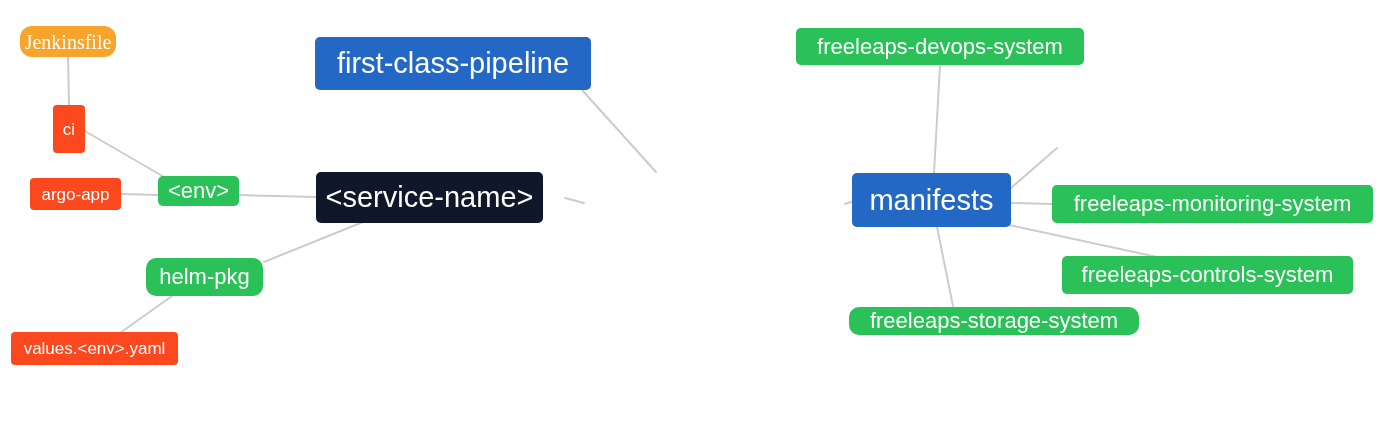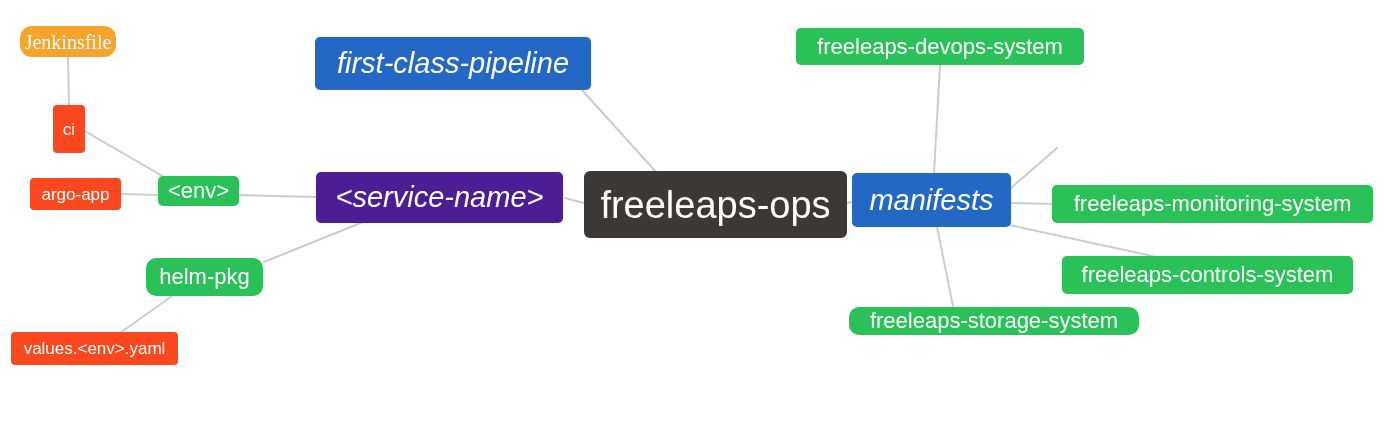--- a/index.html
+++ b/index.html
@@ -23,21 +23,21 @@
     align-items: center;
     justify-content: center;
     color: #ffffff;
     white-space: nowrap;
     border-radius: 5px;
     cursor: pointer;
     user-select: none;
     line-height: 1;
   }
   .node.depth-0 { font-size: 38px; border-radius: 6px; }
-  .node.depth-1 { font-size: 29px; font-style: italic; }
+  .node.depth-1 { font-size: 29px; }
   .node.depth-2 { font-size: 22px; }
   .node.depth-3 { font-size: 17px; border-radius: 4px; }
   .node.depth-4 { font-size: 20px; border-radius: 12px; font-family: Liberation Serif, serif; }
 </style>
 </head>
 <body>
 
 <div id="mindmap-canvas">
   <svg id="edge-layer" viewBox="0 0 1390 421" xmlns="http://www.w3.org/2000/svg">
       <line x1="656" y1="172" x2="582" y2="90" stroke="#cccccc" stroke-width="2" stroke-linecap="round"></line>
@@ -49,23 +49,22 @@
       <line x1="158" y1="195" x2="121" y2="194" stroke="#cccccc" stroke-width="2" stroke-linecap="round"></line>
       <line x1="69" y1="106" x2="68" y2="56" stroke="#cccccc" stroke-width="2" stroke-linecap="round"></line>
       <line x1="172" y1="296" x2="120" y2="333" stroke="#cccccc" stroke-width="2" stroke-linecap="round"></line>
       <line x1="934" y1="173" x2="940" y2="65" stroke="#cccccc" stroke-width="2" stroke-linecap="round"></line>
       <line x1="1011" y1="188" x2="1057" y2="148" stroke="#cccccc" stroke-width="2" stroke-linecap="round"></line>
       <line x1="1011" y1="203" x2="1052" y2="204" stroke="#cccccc" stroke-width="2" stroke-linecap="round"></line>
       <line x1="1009" y1="225" x2="1157" y2="257" stroke="#cccccc" stroke-width="2" stroke-linecap="round"></line>
       <line x1="937" y1="227" x2="953" y2="306" stroke="#cccccc" stroke-width="2" stroke-linecap="round"></line>
     </svg>
 
-<div class="node depth-0" style="left: 584px; top: 171px; width: 263px; height: 67px; background: rgb(59, 56, 53); color: rgb(255, 255, 255);">freeleaps-ops</div>
     <div class="node depth-1" style="left: 315px; top: 37px; width: 276px; height: 53px; background: rgb(35, 104, 196); color: rgb(255, 255, 255);">first-class-pipeline</div>
-    <div class="node depth-1" style="left: 316px; top: 172px; width: 247px; height: 51px; background: #4c1d95; color: rgb(255, 255, 255);">&lt;service-name&gt;</div>
+    <div class="node depth-1" style="left: 316px; top: 172px; width: 227px; height: 51px; background: #0f172a; color: rgb(255, 255, 255);">&lt;service-name&gt;</div>
     <div class="node depth-1" style="left: 852px; top: 173px; width: 159px; height: 54px; background: rgb(35, 104, 196); color: rgb(255, 255, 255);">manifests</div>
     <div class="node depth-2" style="left: 158px; top: 176px; width: 81px; height: 30px; background: rgb(43, 193, 89); color: rgb(255, 255, 255);">&lt;env&gt;</div>
     <div class="node depth-2" style="left: 146px; top: 258px; width: 117px; height: 38px; background: rgb(43, 193, 89); color: rgb(255, 255, 255); border-radius: 10px;">helm-pkg</div>
     <div class="node depth-2" style="left: 796px; top: 28px; width: 288px; height: 37px; background: rgb(43, 193, 89); color: rgb(255, 255, 255);">freeleaps-devops-system</div>
     <div class="node depth-2" style="left: 1052px; top: 185px; width: 321px; height: 38px; background: rgb(43, 193, 89); color: rgb(255, 255, 255);">freeleaps-monitoring-system</div>
     <div class="node depth-2" style="left: 1062px; top: 256px; width: 291px; height: 38px; background: rgb(43, 193, 89); color: rgb(255, 255, 255);">freeleaps-controls-system</div>
     <div class="node depth-2" style="left: 849px; top: 307px; width: 290px; height: 28px; background: rgb(43, 193, 89); color: rgb(255, 255, 255); border-radius: 10px;">freeleaps-storage-system</div>
     <div class="node depth-3" style="left: 53px; top: 105px; width: 32px; height: 48px; background: rgb(251, 72, 30); color: rgb(255, 255, 255);">ci</div>
     <div class="node depth-3" style="left: 30px; top: 178px; width: 91px; height: 32px; background: rgb(251, 72, 30); color: rgb(255, 255, 255);">argo-app</div>
     <div class="node depth-3" style="left: 11px; top: 332px; width: 167px; height: 33px; background: rgb(251, 72, 30); color: rgb(255, 255, 255);">values.&lt;env&gt;.yaml</div>

